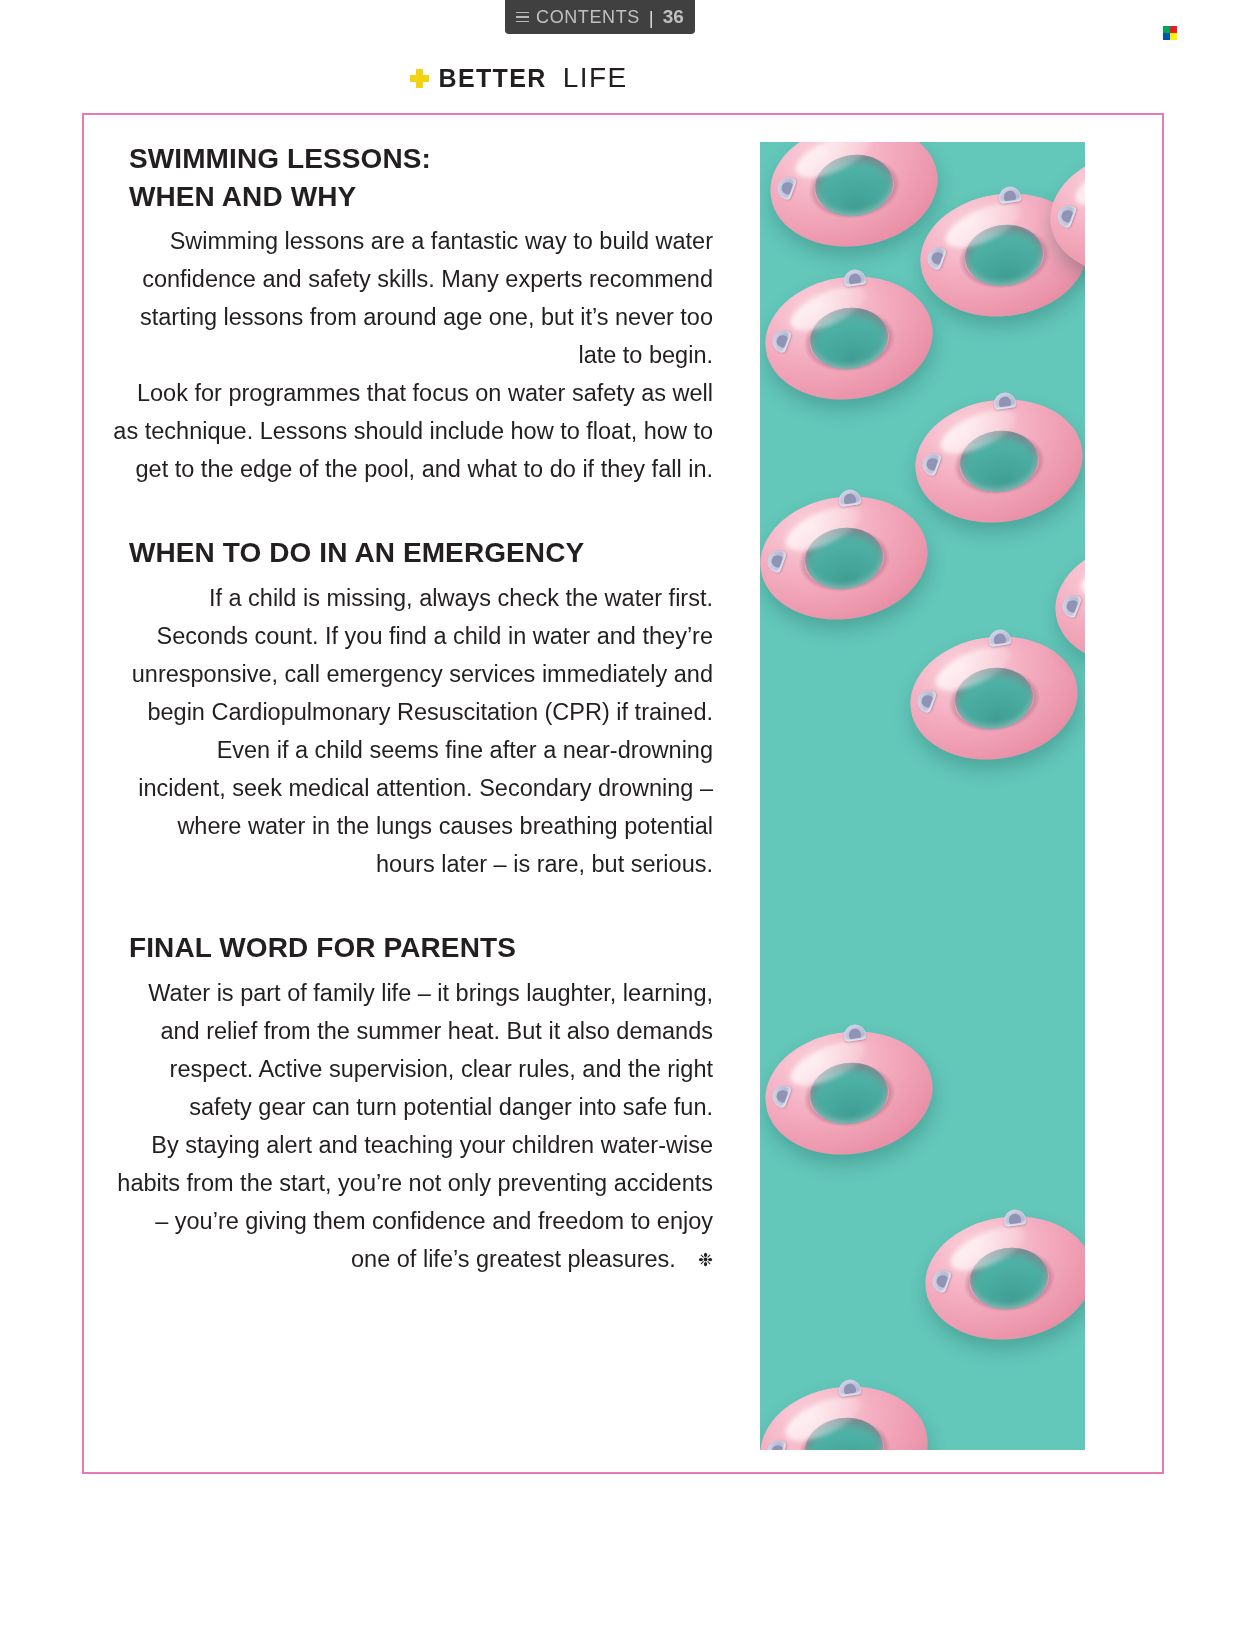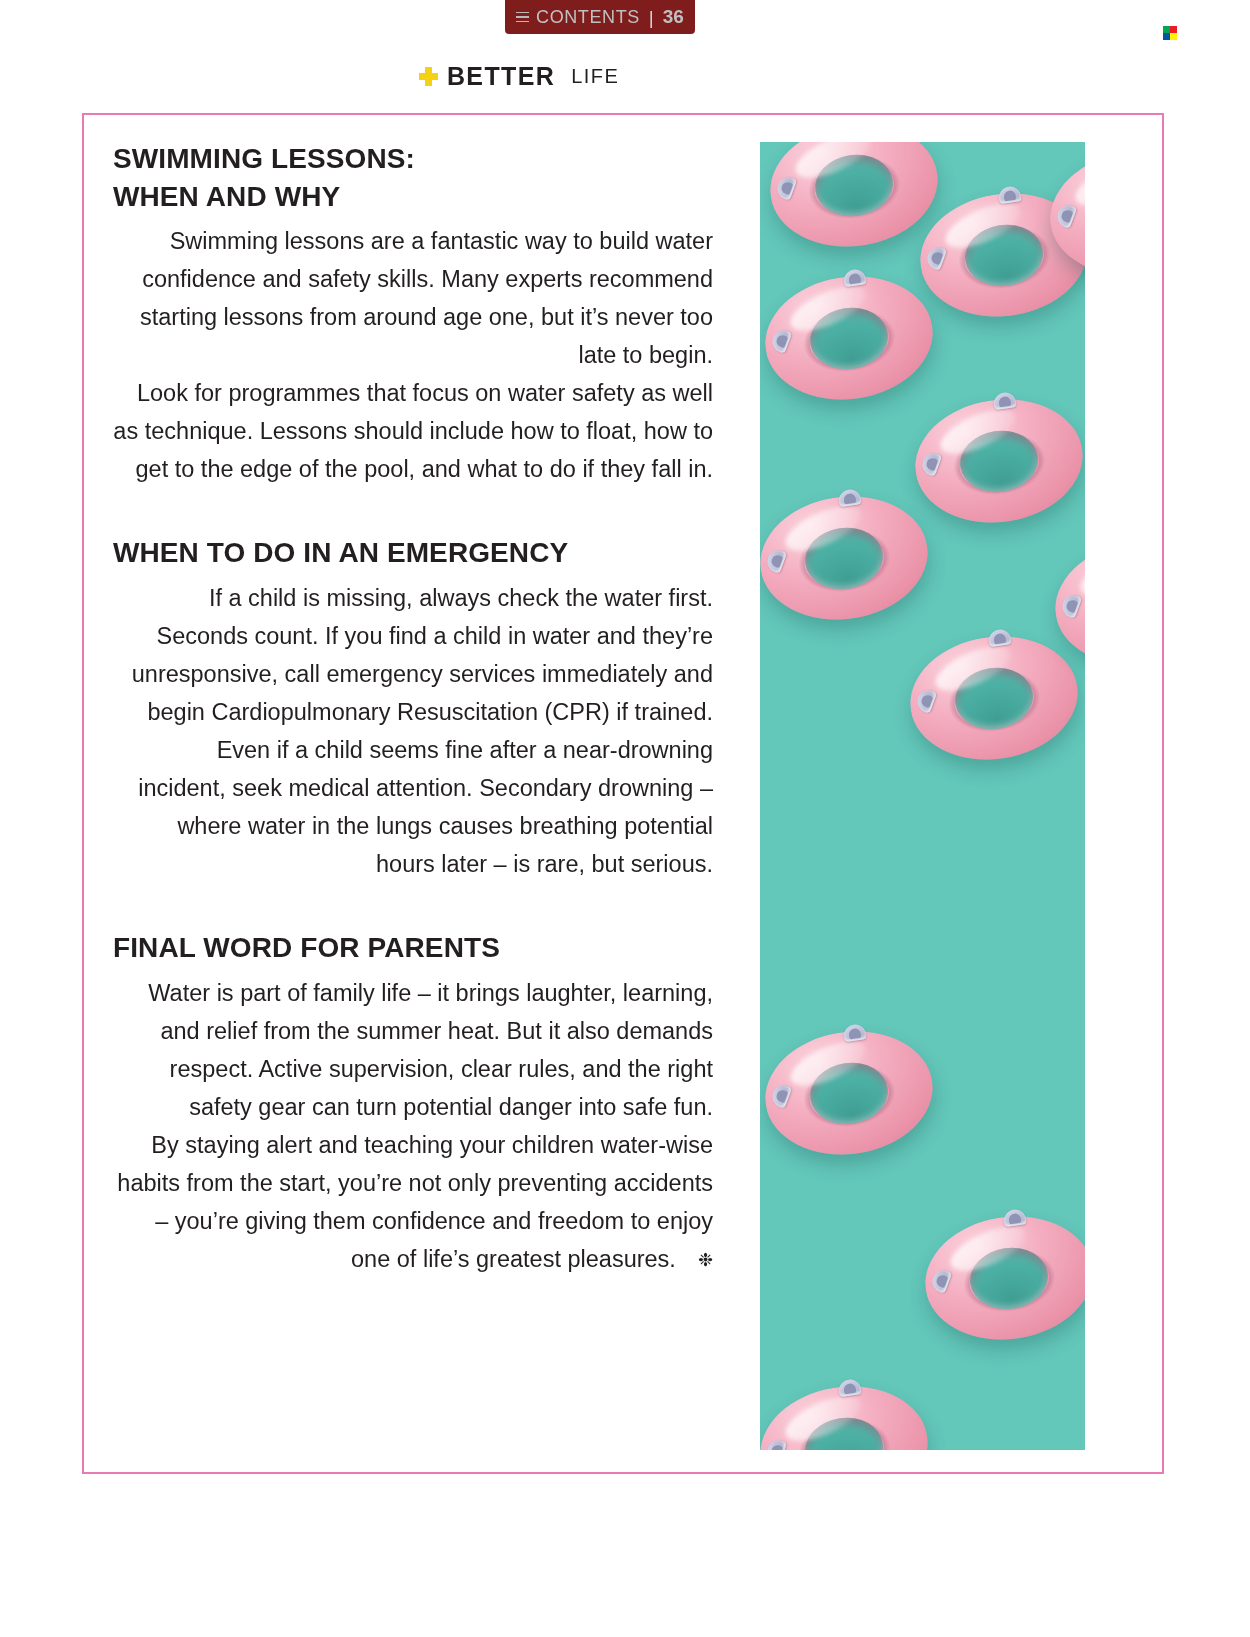--- a/index.html
+++ b/index.html
@@ -21,21 +21,21 @@
     top: 0; left: 0;
     width: 1250px;
     height: 34px;
   }
   #contents-pill {
     position: absolute;
     left: 505px;
     top: 0;
     width: 190px;
     height: 34px;
-    background: #7f1d1d;
+    background: #404040;
     border-bottom-left-radius: 4px;
     border-bottom-right-radius: 4px;
     display: flex;
     align-items: center;
     justify-content: center;
     gap: 7px;
     box-sizing: border-box;
   }
   #contents-pill .hamburger {
     display: inline-block;
@@ -109,21 +109,21 @@
   }
   .plus-icon i.h { left: 0; top: 6px; width: 19px; height: 7px; }
   .plus-icon i.v { left: 6px; top: 0; width: 7px; height: 19px; }
   .brand-bold {
     font-size: 25px;
     font-weight: 700;
     letter-spacing: 1.4px;
     color: #231f20;
   }
   .brand-light {
-    font-size: 20px;
+    font-size: 28px;
     font-weight: 300;
     letter-spacing: 1.4px;
     color: #231f20;
     margin-left: 7px;
   }
 
   
   #page-frame {
     position: absolute;
     left: 82px;
@@ -141,21 +141,21 @@
     left: 113px;
     top: 140px;
     width: 600px;
   }
   h2.section-heading {
     font-size: 28px;
     font-weight: 700;
     line-height: 1.34;
     letter-spacing: 0.1px;
     color: #231f20;
-    margin: 0 0 7px 0;
+    margin: 0 0 7px 16px;
     white-space: pre-line;
   }
   h2.section-heading.later { margin-top: 46px; }
   p.body-text {
     font-size: 23.5px;
     line-height: 1.62;
     color: #231f20;
     margin: 0;
     font-weight: 400;
     text-align: right;

